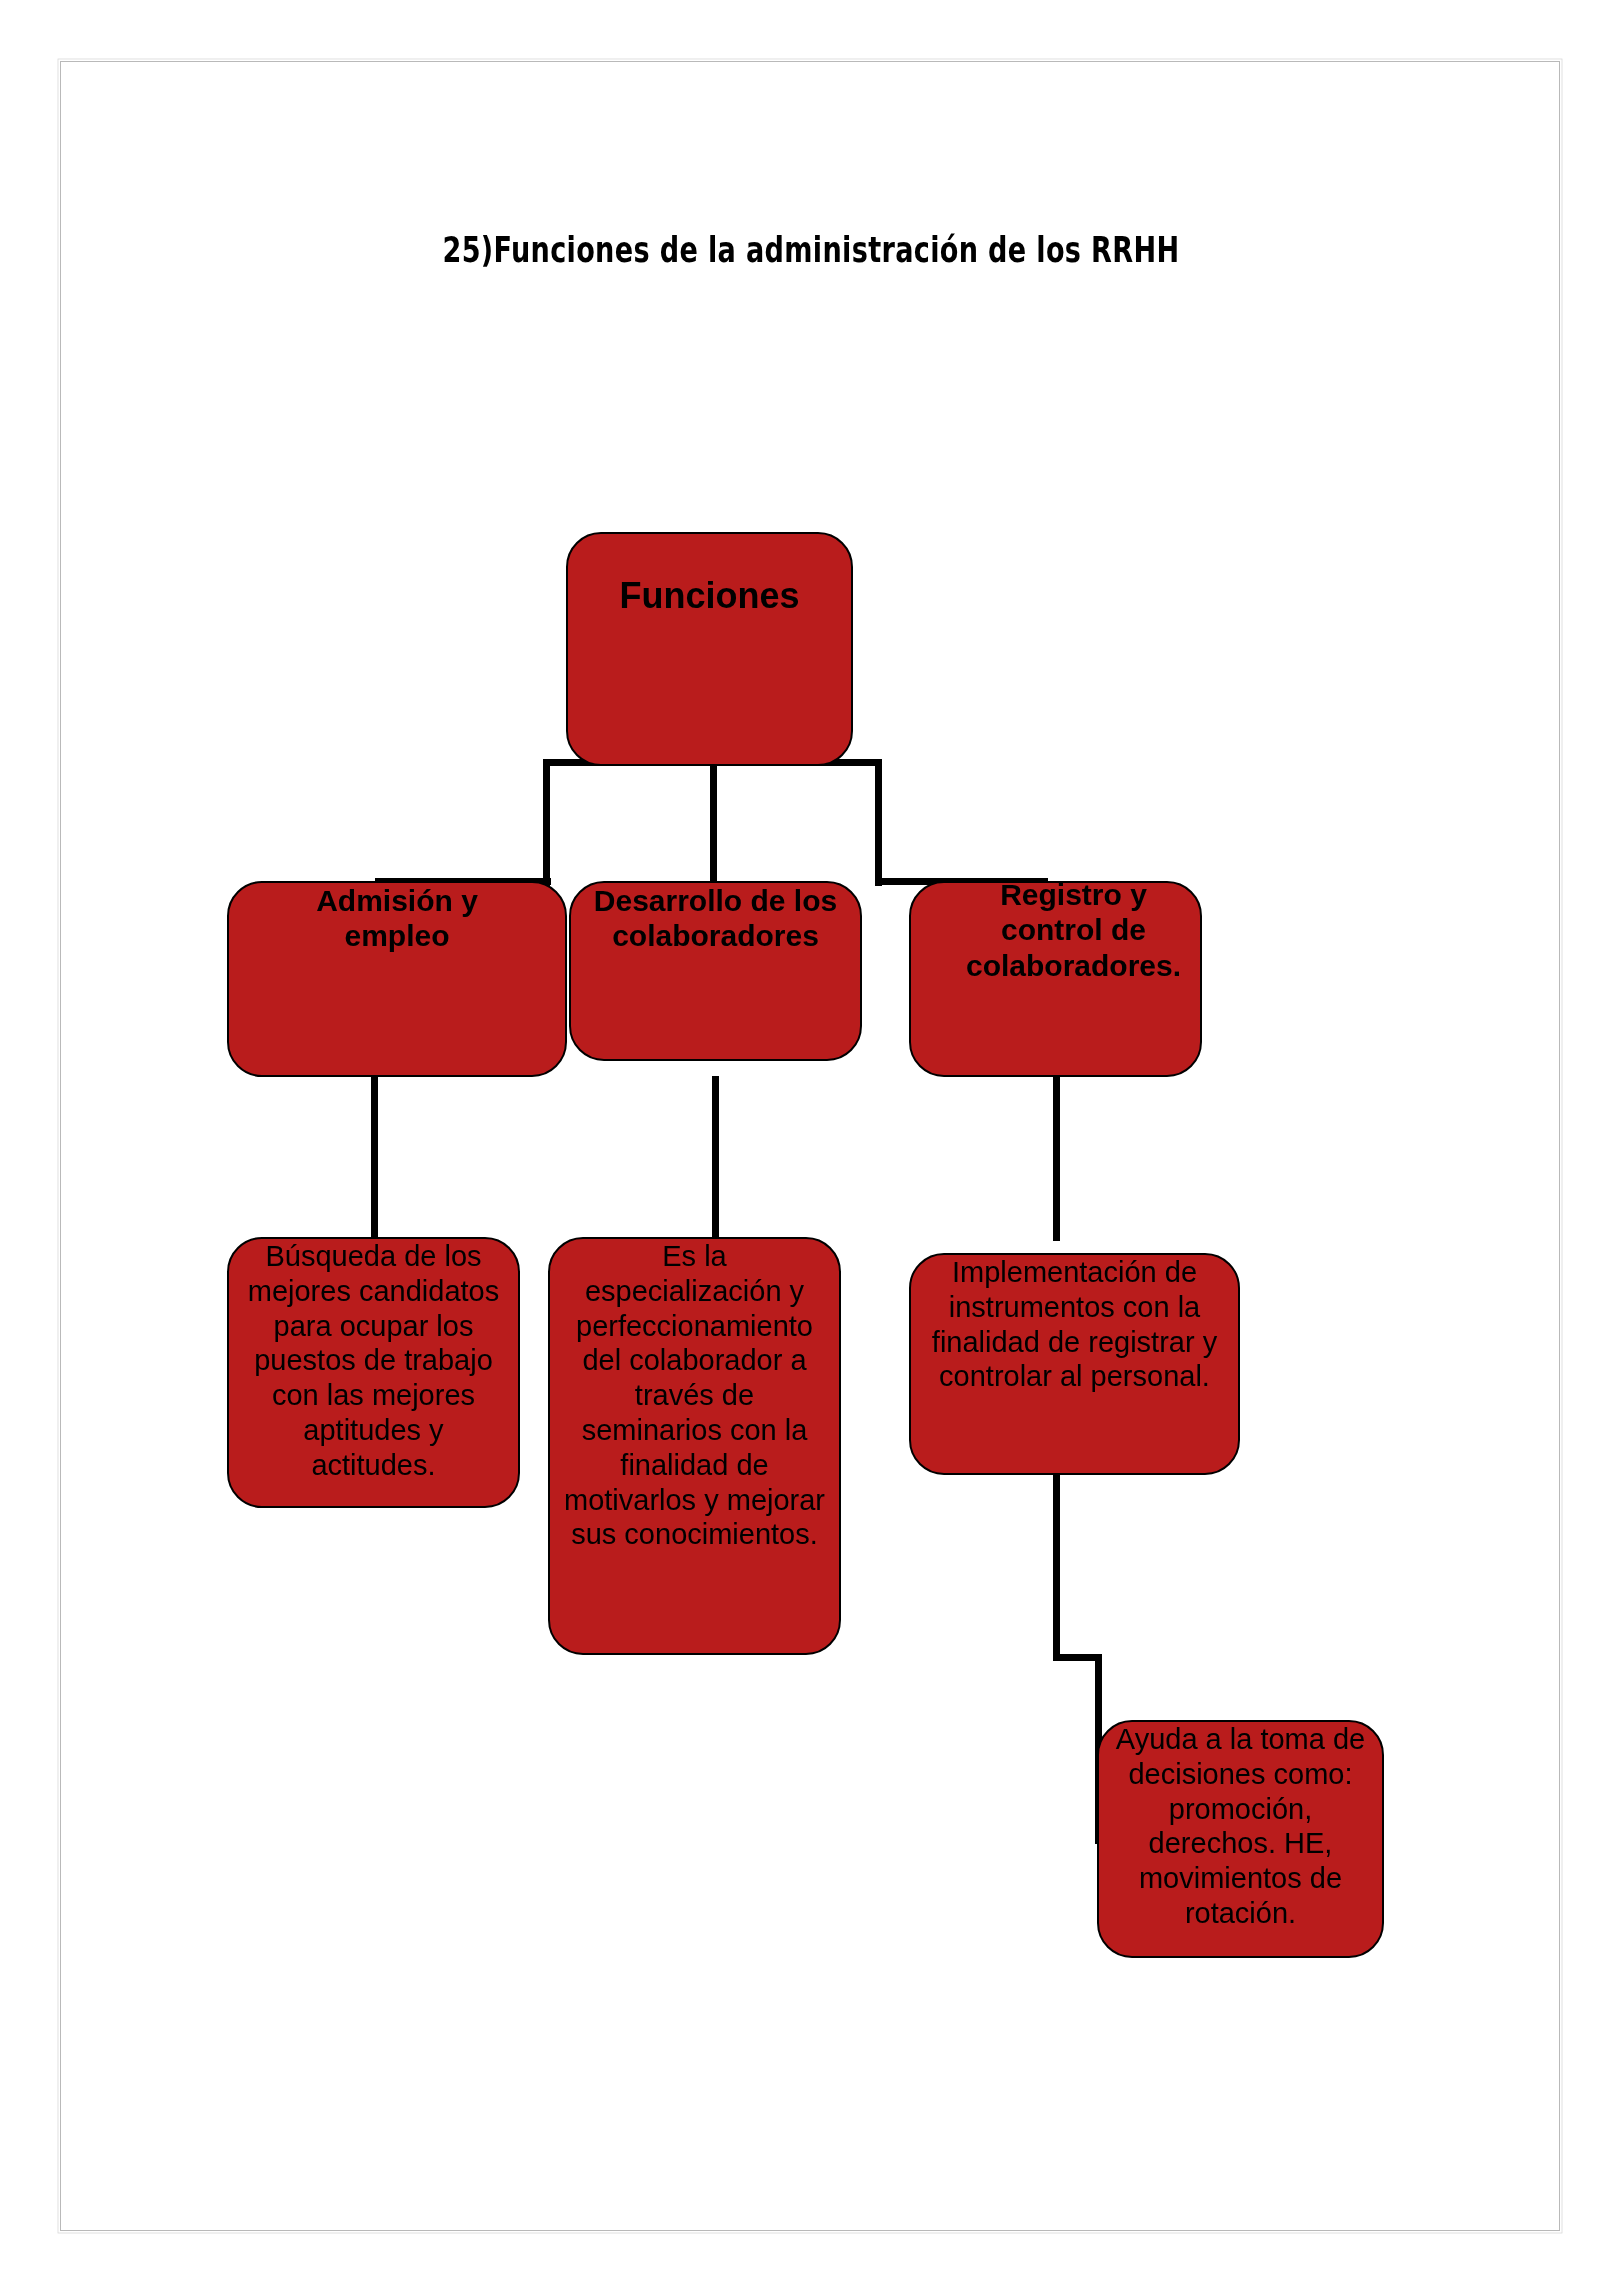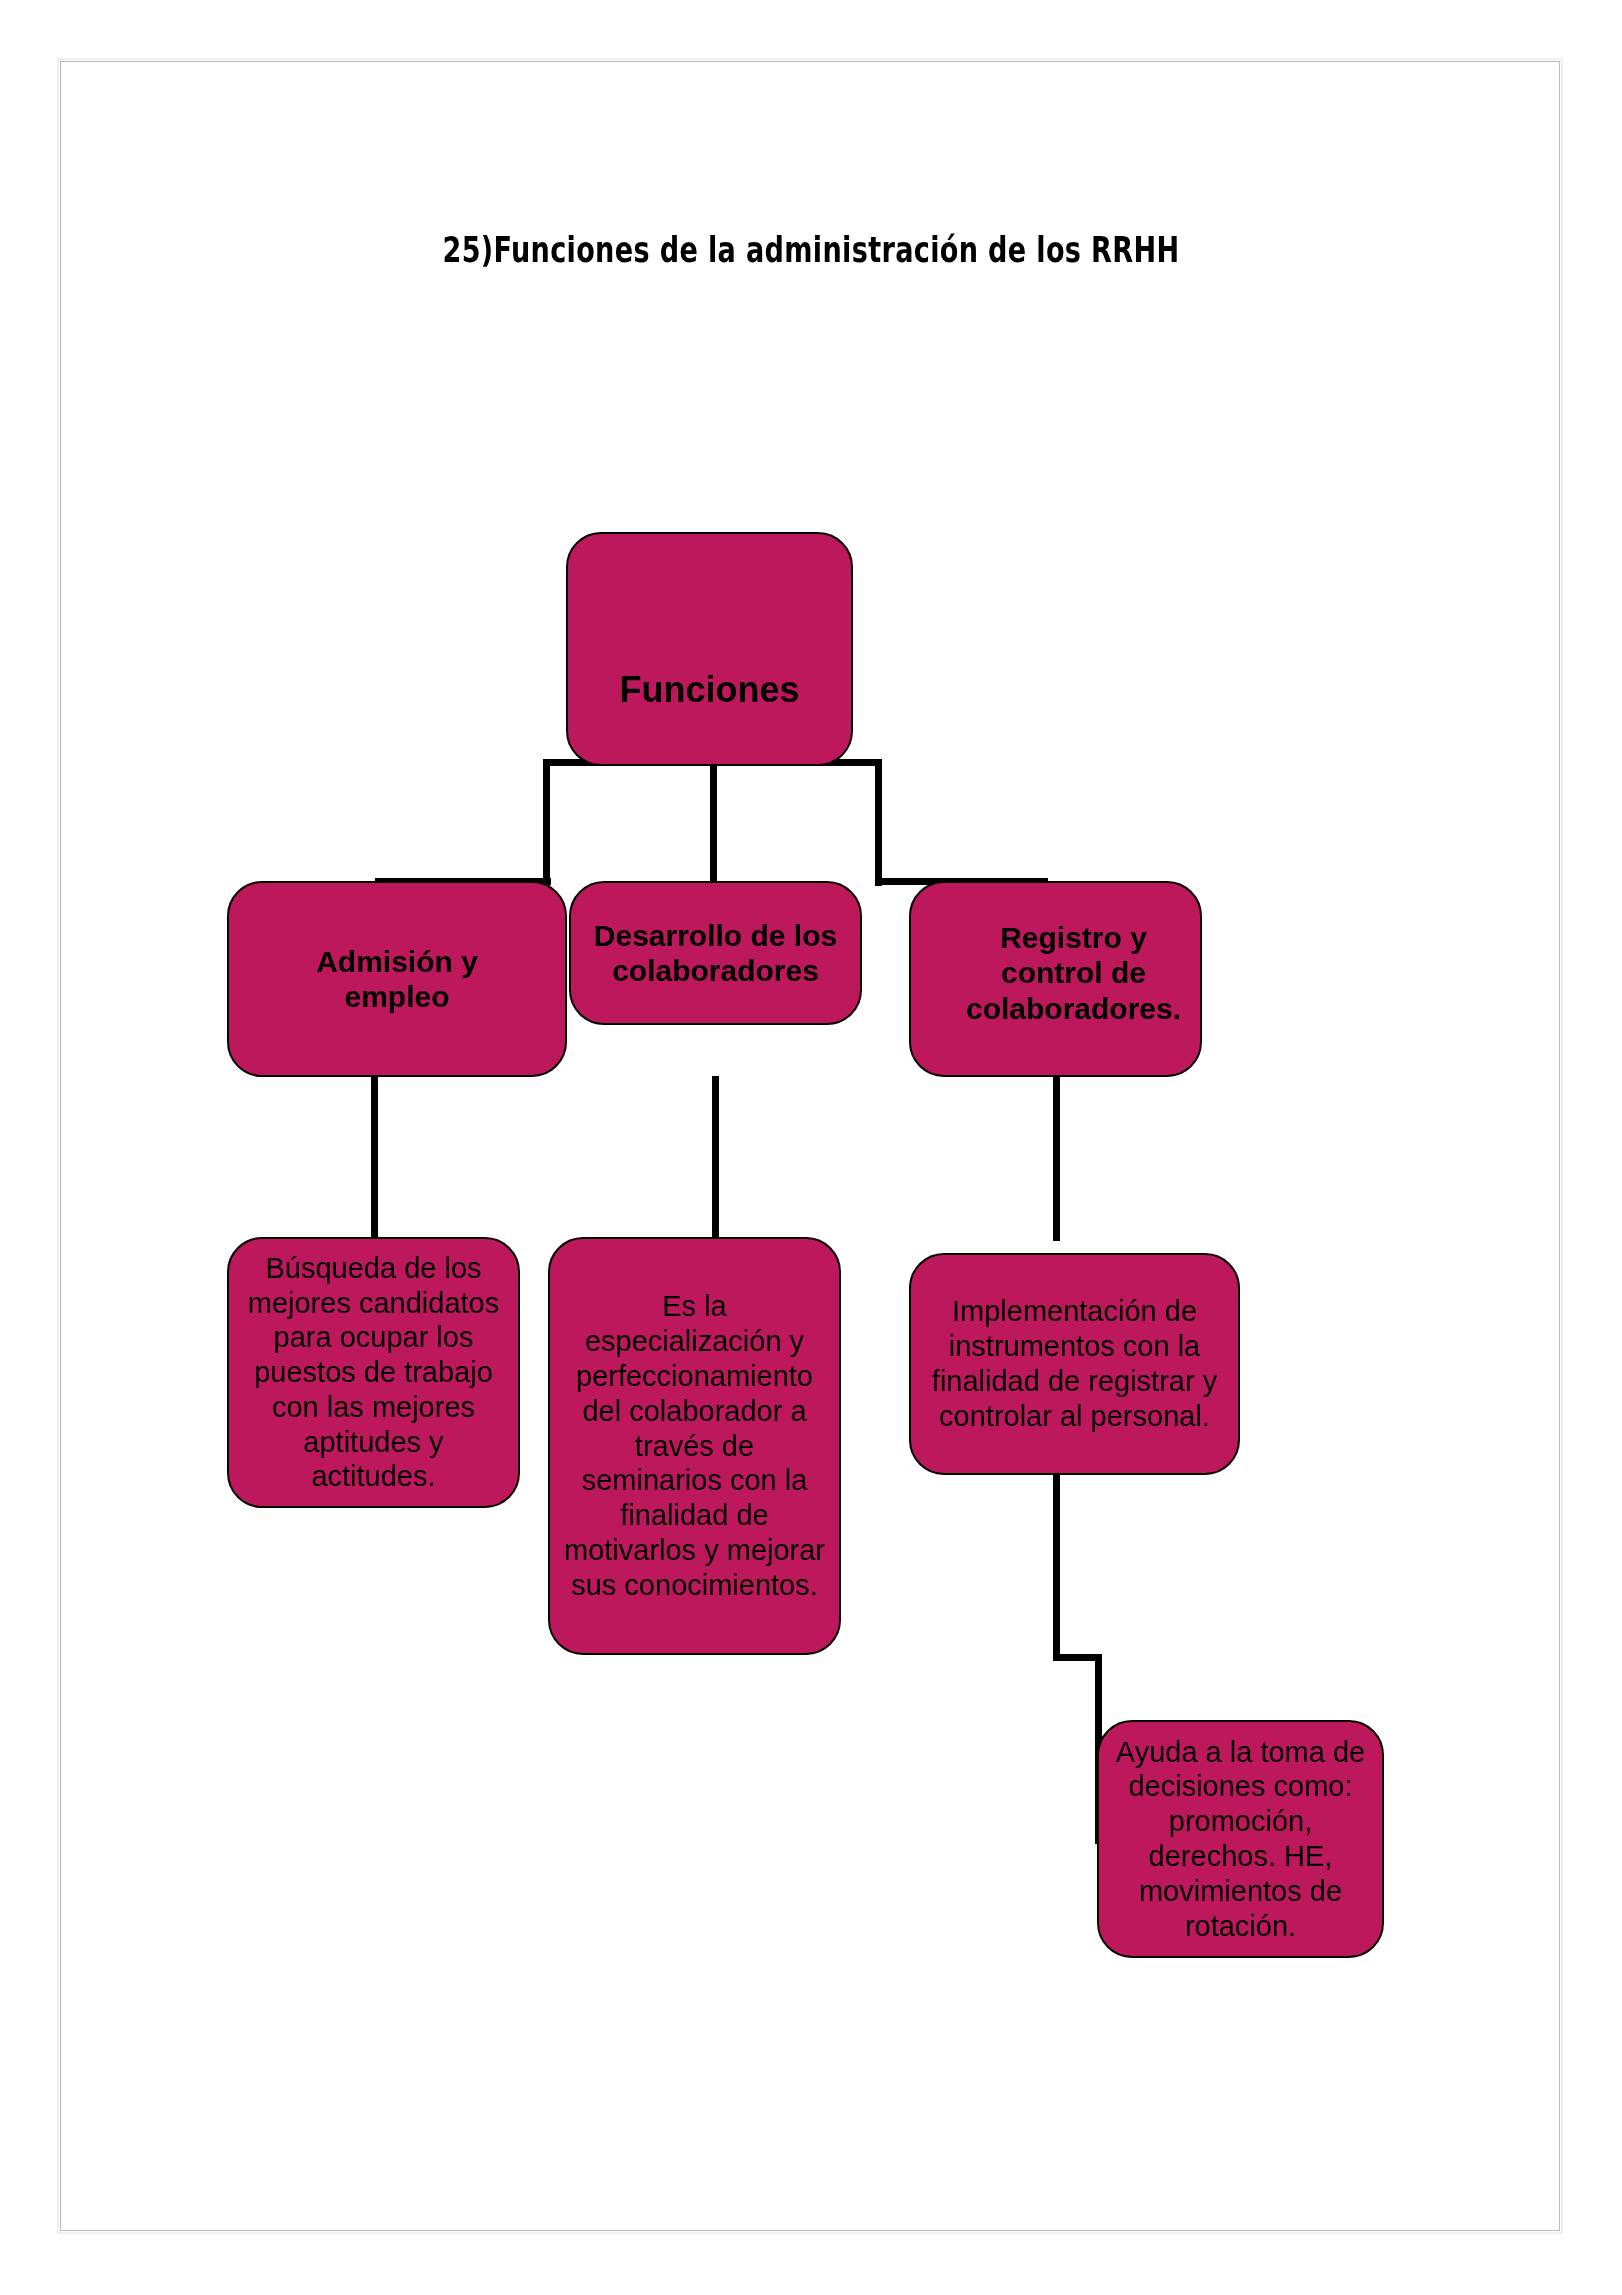--- a/index.html
+++ b/index.html
@@ -44,23 +44,23 @@
     transform-origin: center center;
     white-space: nowrap;
   }
 
   
   .node {
     position: absolute;
     box-sizing: border-box;
     border: 2.4px solid #000000;
     border-radius: 35px;
-    background: #be185d;
+    background: #b91c1c;
     display: flex;
-    align-items: center;
+    align-items: flex-start;
     justify-content: center;
     text-align: center;
     color: #000000;
     z-index: 3;
   }
   .node .node-text {
     display: block;
     width: 100%;
     padding: 0 11px;
     box-sizing: border-box;
@@ -68,21 +68,21 @@
   }
   .node.level-1 { font-weight: bold; font-size: 36px; line-height: 1.16; }
   .node.level-2 { font-weight: bold; font-size: 30px; line-height: 1.18; }
   .node.level-3 { font-weight: normal; font-size: 29px; line-height: 1.20; }
 
   
   #node-funciones { left: 566px; top: 532px; width: 287px; height: 234px; }
   #node-funciones .node-text { transform: translateY(41px); }
 
   #node-admision   { left: 227px;  top: 881px; width: 340px; height: 196px; }
-  #node-desarrollo { left: 569px;  top: 881px; width: 293px; height: 144px; }
+  #node-desarrollo { left: 569px;  top: 881px; width: 293px; height: 180px; }
   #node-registro   { left: 909px; top: 881px; width: 293px; height: 196px; }
   #node-registro .node-text { transform: translateY(-6.3px); padding-left: 47px; }
 
   #node-busqueda        { left: 227px;  top: 1237px; width: 293px; height: 271px; }
   #node-especializacion { left: 548px;  top: 1237px; width: 293px; height: 418px; }
   #node-implementacion  { left: 909px; top: 1237px; width: 331px; height: 222px; margin-top: 16px; }
   #node-ayuda           { left: 1097px; top: 1720px; width: 287px; height: 238px; }
 
   
   .conn {

